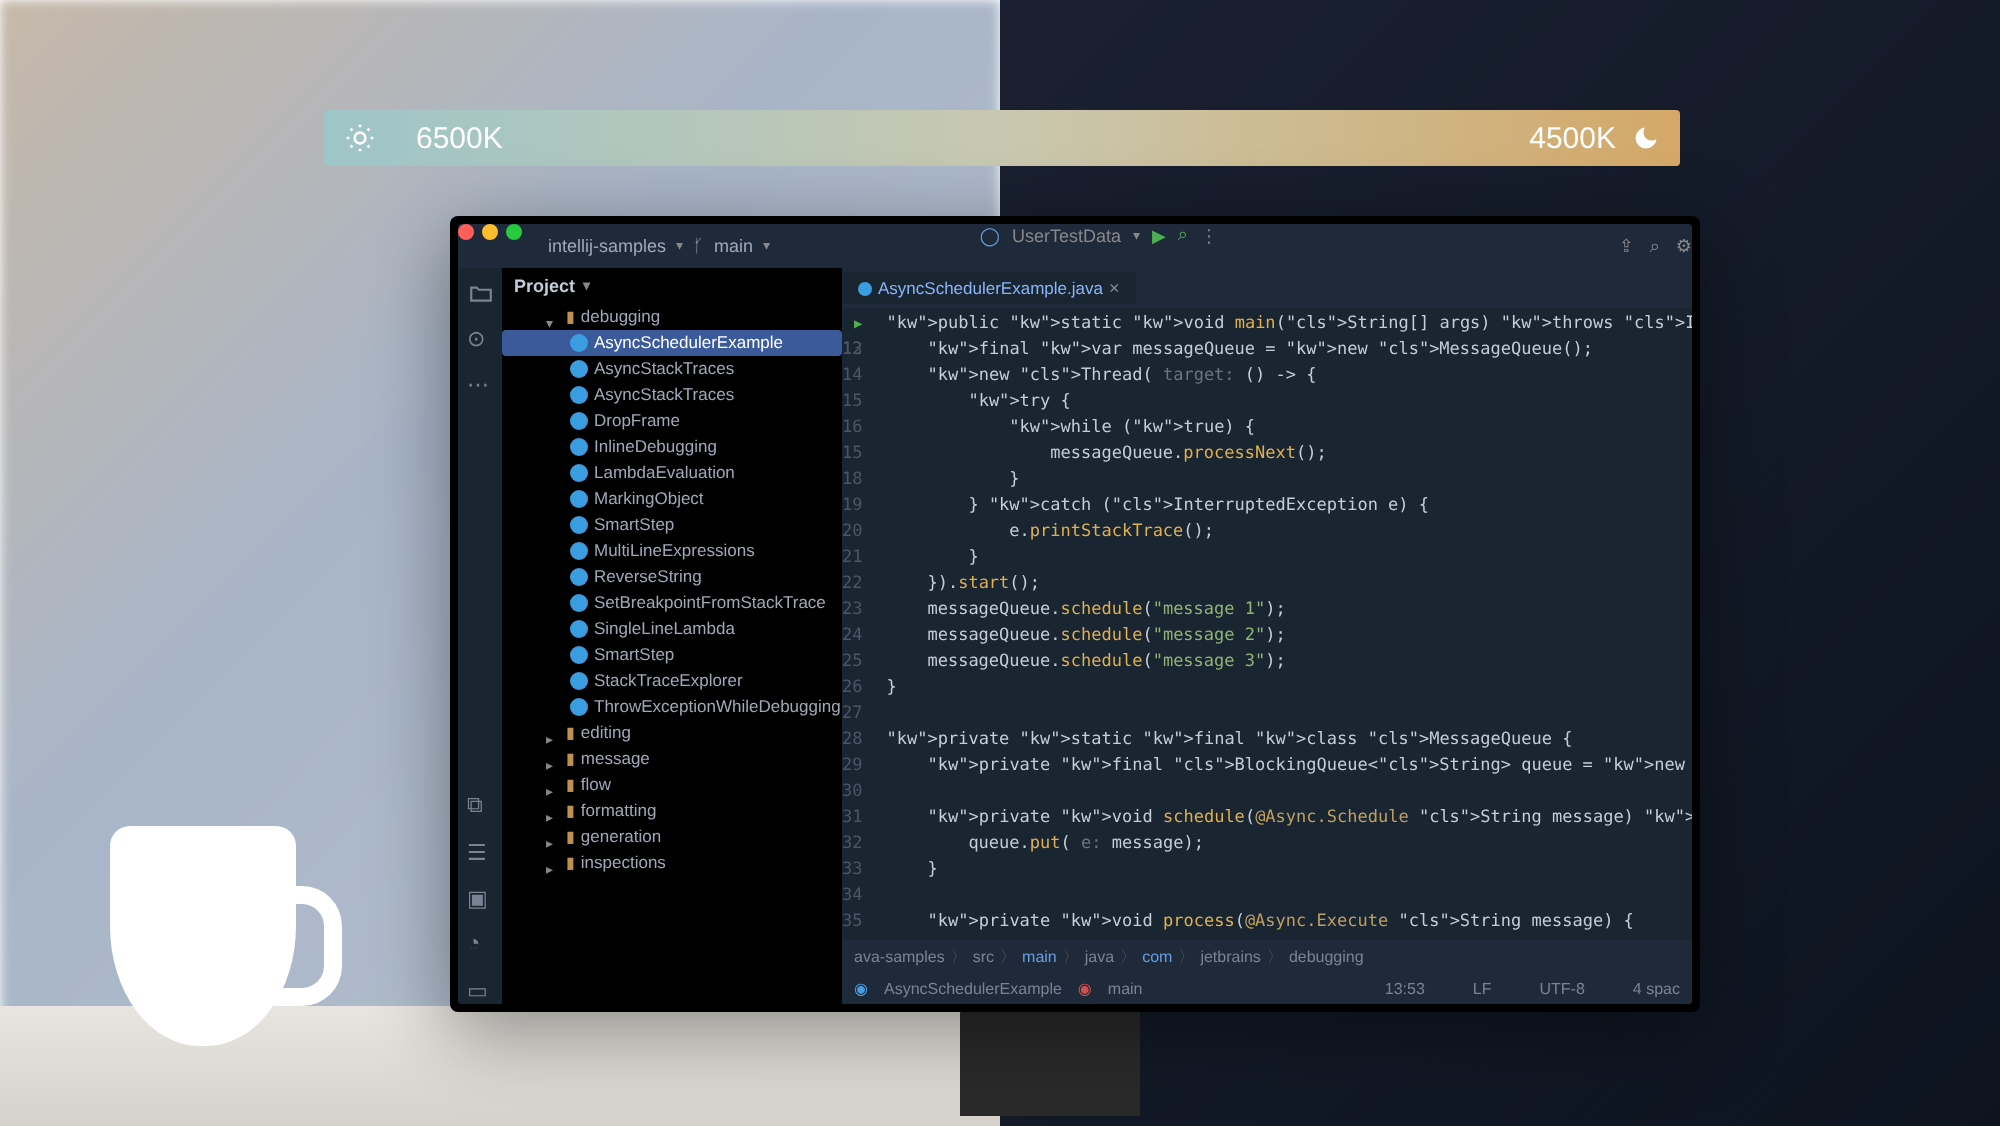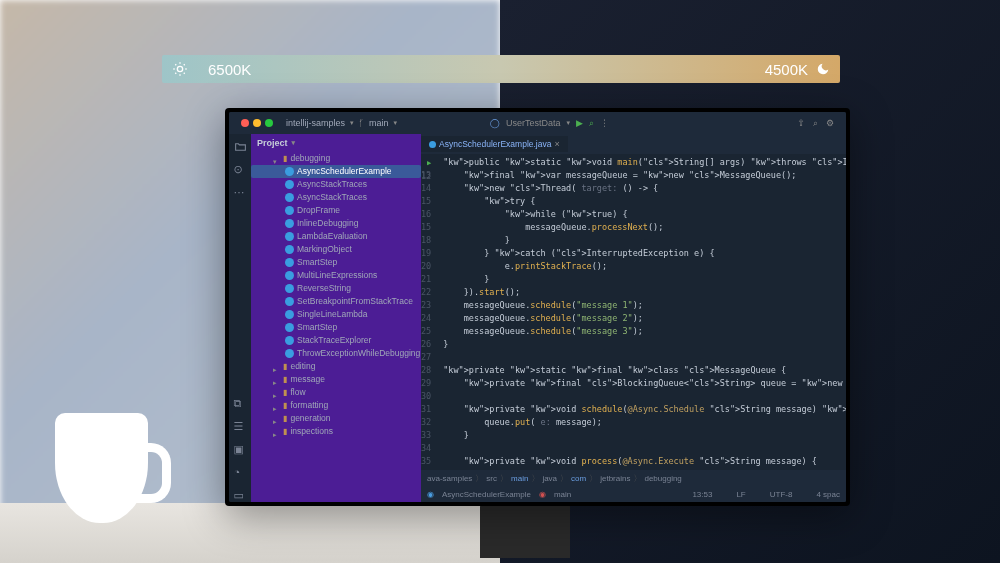--- a/index.html
+++ b/index.html
@@ -11,33 +11,33 @@
   .mug::after { content:''; position:absolute; right:-23px; top:30px; width:32px; height:42px; border:9px solid #fff; border-radius:0 20px 20px 0; border-left:none; }
   .desk { position:absolute; left:0; bottom:0; width:50%; height:60px; background:linear-gradient(#e8e5e0,#d5d2cc); }
   .temp-bar { position:absolute; left:162px; top:55px; width:678px; height:28px; background:linear-gradient(90deg,#9ec5c8 0%,#c8c8b0 50%,#d4a868 100%); border-radius:2px; display:flex; align-items:center; color:#fff; font-size:15px; font-weight:500; }
   .temp-left { display:flex; align-items:center; gap:20px; padding-left:10px; }
   .temp-right { margin-left:auto; display:flex; align-items:center; gap:8px; padding-right:10px; }
   .sun-icon{width:16px;height:16px;}
   .moon-icon{width:14px;height:14px;}
   .monitor { position:absolute; left:225px; top:108px; width:625px; height:398px; background:#000; border-radius:4px; padding:4px; box-shadow:0 10px 40px rgba(0,0,0,0.4); }
   .stand { position:absolute; left:480px; top:503px; width:90px; height:55px; background:#2a2a2a; border-radius:4px 4px 0 0;}
   .ide { width:100%; height:100%; background:#1e2a3a; display:flex; flex-direction:column; font-size:9px; color:#a0a8b8; overflow:hidden; border-radius:2px;}
-  .ide-top { height:22px; display:flex; align-items:center; padding:0 12px; gap:5px; background:#1e2a3a; }
+  .ide-top { height:22px; display:flex; padding:0 0; gap:5px; background:#1e2a3a; }
   .traffic { display:flex; gap:4px; }
   .dot { width:8px; height:8px; border-radius:50%; }
   .dot.r{background:#ff5f56;} .dot.y{background:#ffbd2e;} .dot.g{background:#27c93f;}
   .top-mid { margin-left:8px; display:flex; gap:5px; align-items:center;}
   .top-center { position:absolute; left:50%; transform:translateX(-40%); display:flex; align-items:center; gap:6px; color:#888;}
   .top-right { margin-left:auto; display:flex; gap:8px; align-items:center; color:#888;}
   .play-ic { color:#4caf50; }
   .bug-ic { color:#4caf50; }
   .ide-body { flex:1; display:flex; overflow:hidden; }
   .tool-strip { width:22px; background:#1a2532; display:flex; flex-direction:column; align-items:center; gap:10px; padding-top:6px;}
   .tool-strip .ti { width:13px; height:13px; color:#7a8394; }
-  .sidebar { width:170px; background:#4c1d95; display:flex; flex-direction:column; }
+  .sidebar { width:170px; background:#000000; display:flex; flex-direction:column; }
   .sb-head { padding:4px 6px; font-weight:600; font-size:9px; color:#c5cdd8; display:flex; align-items:center; gap:4px;}
   .tree { flex:1; overflow:hidden; font-size:8.5px; line-height:13px; }
   .tree-item { display:flex; align-items:center; gap:3px; padding:0 4px 0 16px; cursor:pointer; white-space:nowrap;}
   .tree-item.d1{padding-left:22px;} .tree-item.d2{padding-left:34px;}
   .tree-item.sel { background:#3a5a9a; color:#fff; border-radius:2px;}
   .fic { width:9px; height:9px; border-radius:50%; background:#3a9de0; display:inline-block; flex-shrink:0;}
   .dic { width:7px; height:7px; position:relative; flex-shrink:0;}
   .dic::before{content:'▸';font-size:7px;color:#888;}
   .dic.open::before{content:'▾';}
   .folder-ic{color:#c09050;font-size:8px;}

